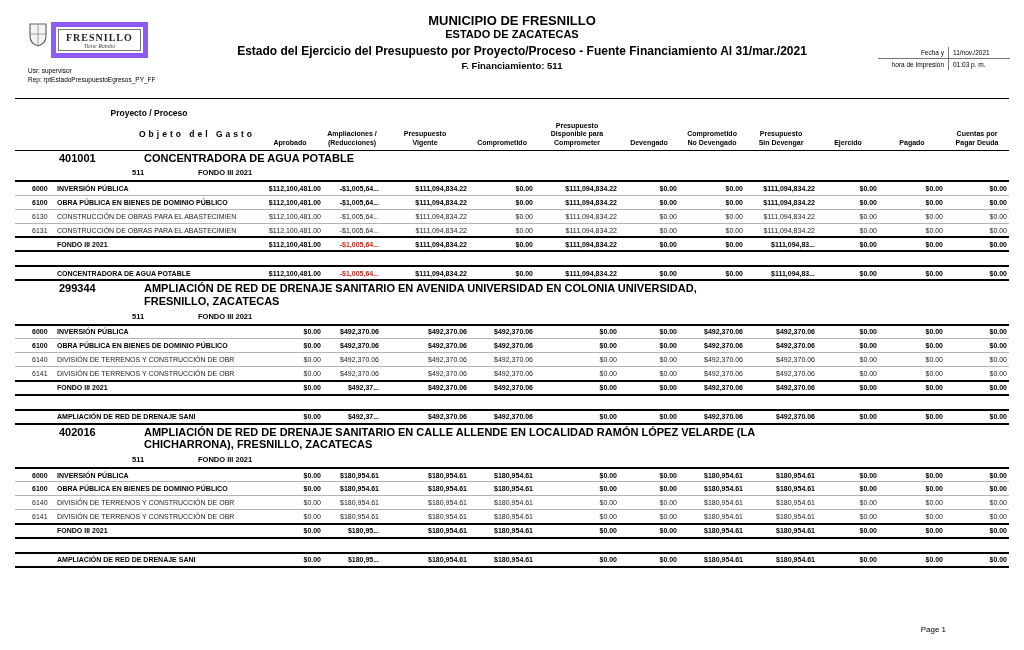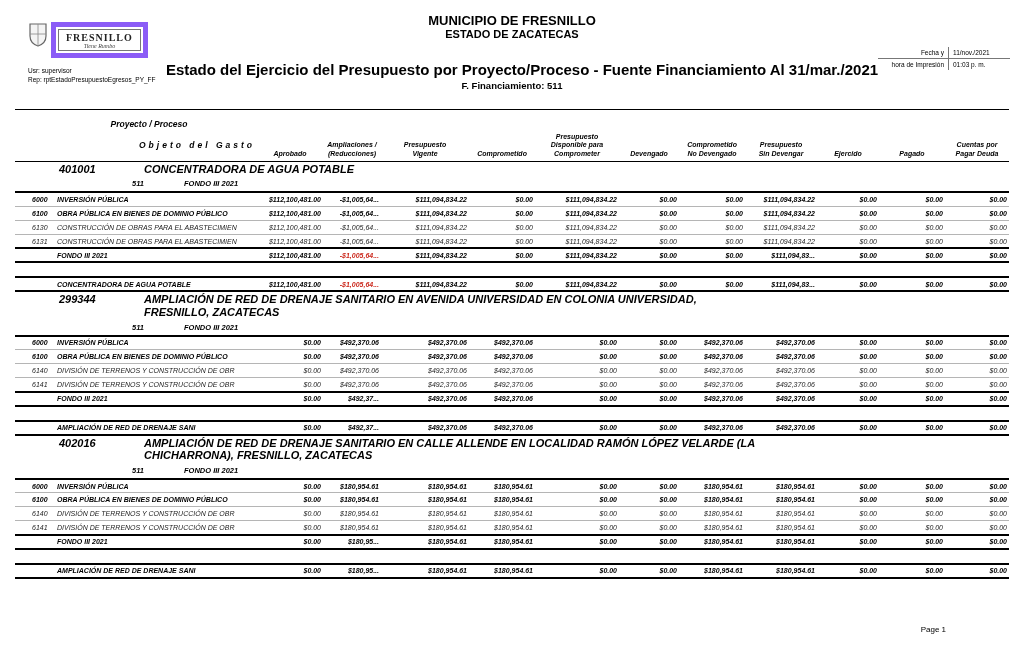--- a/index.html
+++ b/index.html
@@ -8,41 +8,41 @@
   .page {
     position:relative; width:1024px; height:650px; background:#ffffff;
     color:#000; overflow:hidden;
   }
 
   
   .hdr { position:relative; height:94px; }
   .titles { text-align:center; padding-top:13px; }
   .t1 { font-size:13px; font-weight:bold; }
   .t2 { font-size:11px; font-weight:bold; }
-  .t3 { font-size:15px; font-weight:bold; margin-top:21px;padding-left:20px; }
+  .t3 { font-size:12px; font-weight:bold; margin-top:4px;padding-left:20px; }
   .t4 { font-size:9.5px; font-weight:bold; margin-top:2px; }
 
   .logo { position:absolute; left:28px; top:22px; display:flex; align-items:flex-start; gap:3px; }
   .crest { width:20px; height:26px; }
   .logo-box { border:5px solid #8b5cf6; padding:2px; }
   .logo-box-inner { border:1px solid #777; padding:2px 7px 1px 7px; text-align:center; }
   .logo-text { font-family:"Liberation Serif", serif; font-size:10px; font-weight:bold; letter-spacing:1px; color:#222; }
   .logo-tag { font-family:"Liberation Serif", serif; font-style:italic; font-size:6px; color:#444; }
 
   .usr-line { position:absolute; left:28px; top:67px; font-size:6.5px; }
   .rep-line { position:absolute; left:28px; top:76px; font-size:6.5px; }
 
   .datebox { position:absolute; right:14px; top:47px; width:132px; font-size:6.5px; }
   .dbrow { display:flex; align-items:center; }
   .dbrow.first { border-bottom:1px solid #777; }
   .dblabel { flex:1; text-align:right; padding:2px 4px 2px 0; }
   .dbval { width:62px; border-left:1px solid #777; padding:2px 0 2px 4px; }
 
   
-  .report-table { width:994px; margin:15px 15px; border-collapse:collapse; table-layout:fixed;font-style:italic; }
+  .report-table { width:994px; margin:4px 15px; border-collapse:collapse; table-layout:fixed; }
   .report-table th, .report-table td { font-size:7px; padding:1px 2px; overflow:hidden; }
   .report-table thead th {
     font-weight:bold; text-align:center; vertical-align:bottom; white-space:pre-line;
     line-height:1.18; border-top:1px solid #000; border-bottom:1px solid #000; padding-bottom:3px;
   }
   th.lh { text-align:left; }
   .lh1 { font-size:8.5px; font-weight:bold; padding-left:26px; }
   .lh2 { font-size:8.5px; font-weight:bold; letter-spacing:3px; margin-top:2px;text-align:right; }
 
   td.code { padding-left:17px; white-space:nowrap; }
@@ -55,21 +55,21 @@
   tr.detail.first td { border-top:2px solid #000; }
   tr.heavy td { border-top:2px solid #000; border-bottom:2px solid #000; font-weight:bold; height:14px; }
   tr.spacer td { border:none; height:15px; }
 
   tr.sec-title td { border:none; padding-bottom:3px; }
   .sec-line { display:flex; padding-left:42px; }
   .sec-code { width:85px; font-size:11px; font-weight:bold; flex:none; }
   .sec-name { font-size:11px; font-weight:bold; max-width:615px; line-height:1.15; }
   tr.fund td { border:none; padding-bottom:3px; }
   .fund-line { padding-left:115px; font-size:7.5px; font-weight:bold; }
-  .fund-code { display:inline-block; width:52px; }
+  .fund-code { display:inline-block; width:66px; }
 
   .page-footer { position:absolute; right:78px; bottom:16px; font-size:8px; }
 </style>
 </head>
 <body>
 
 <div class="page">
 
   <div class="hdr">
     <div class="logo">

